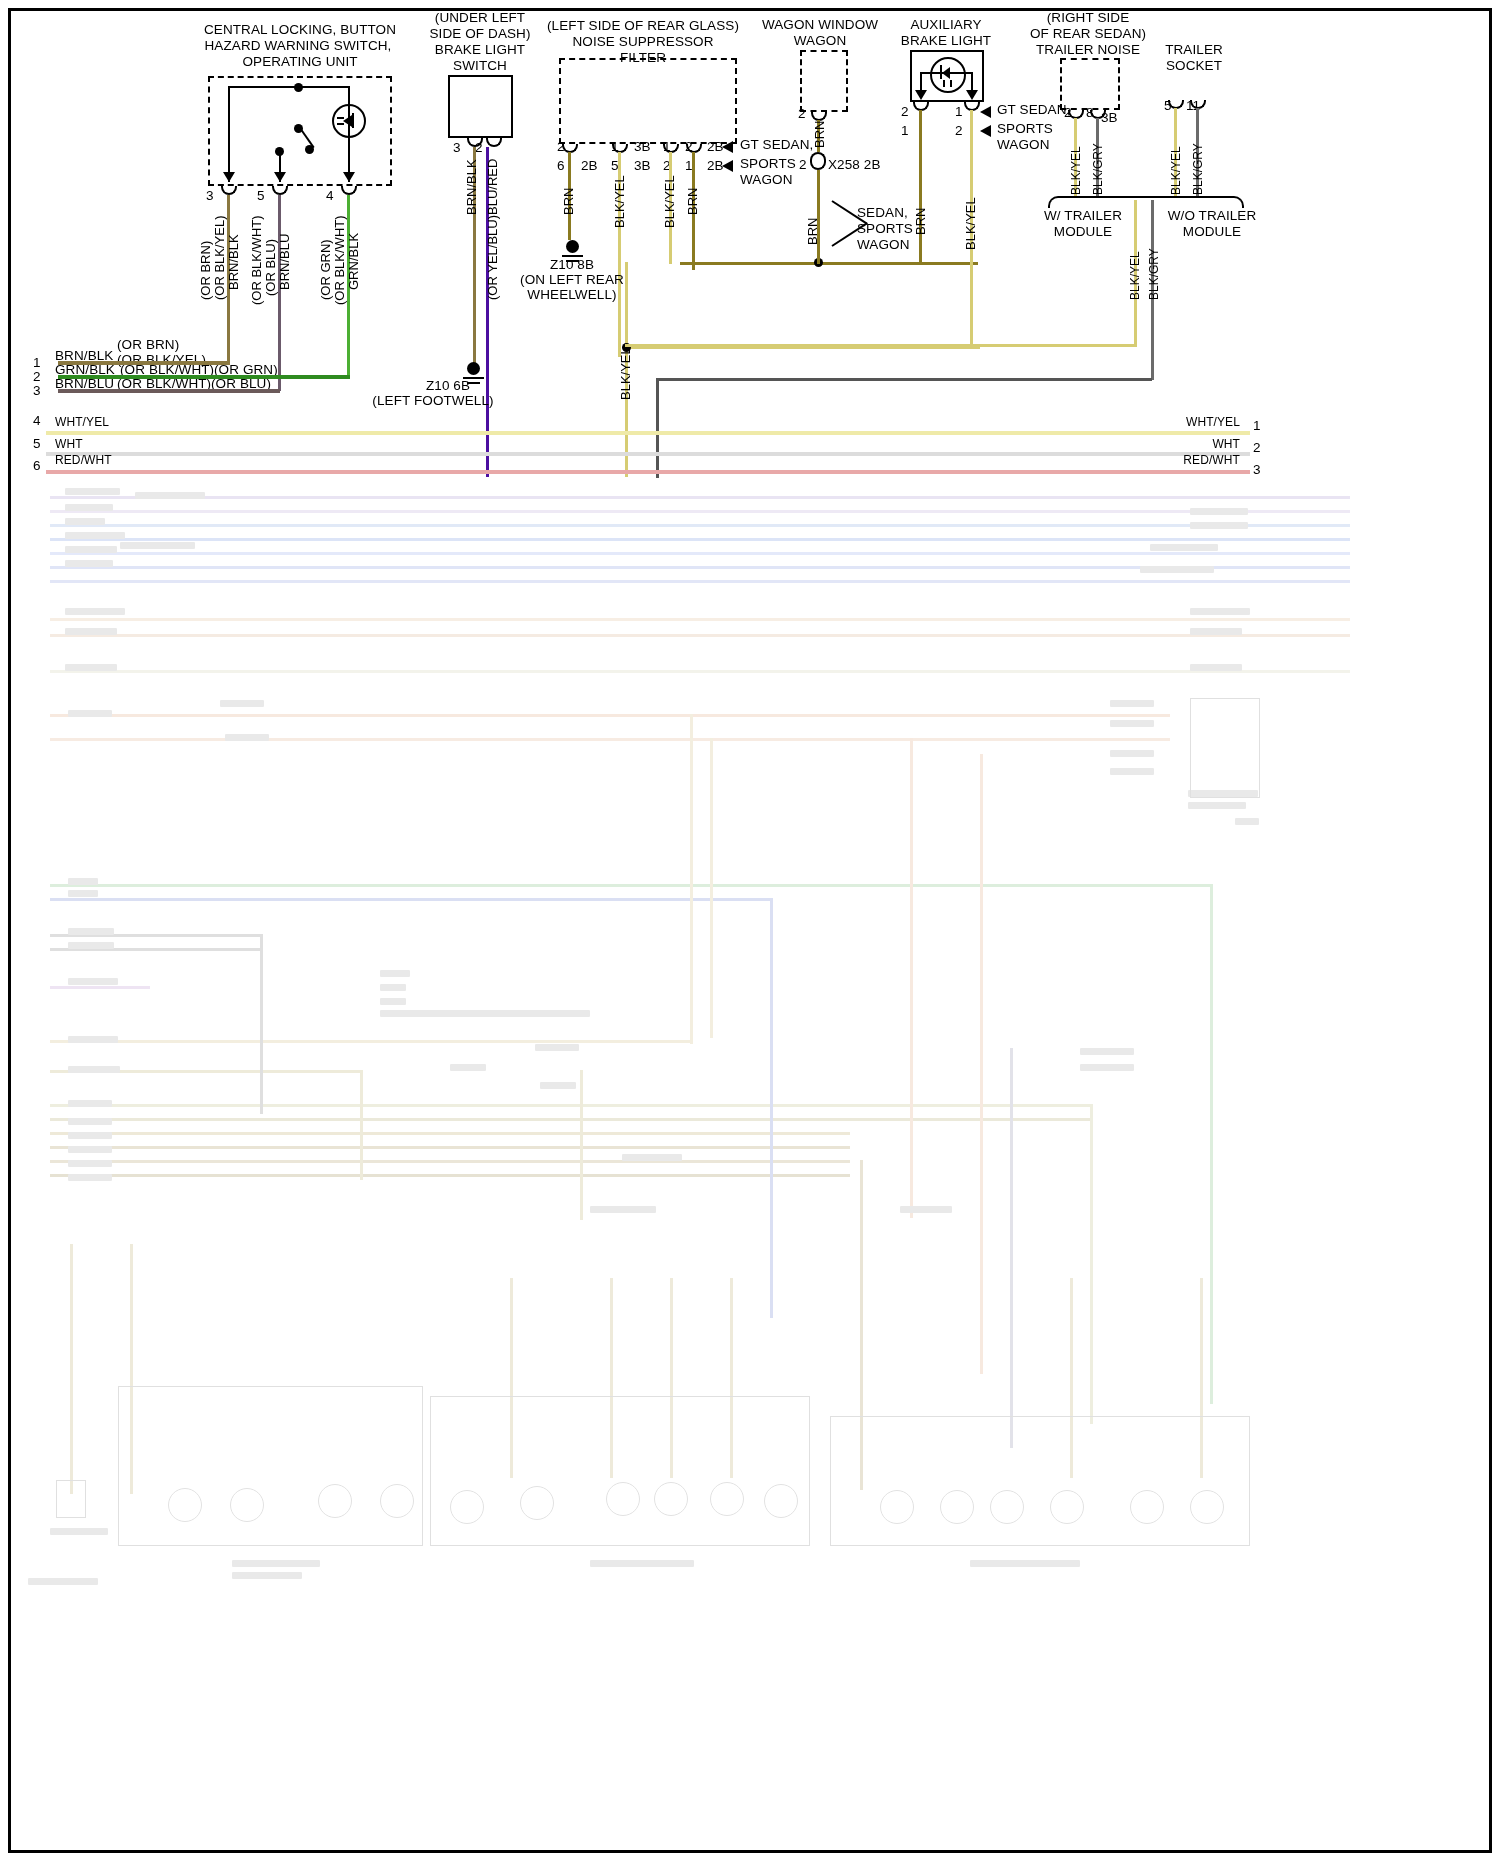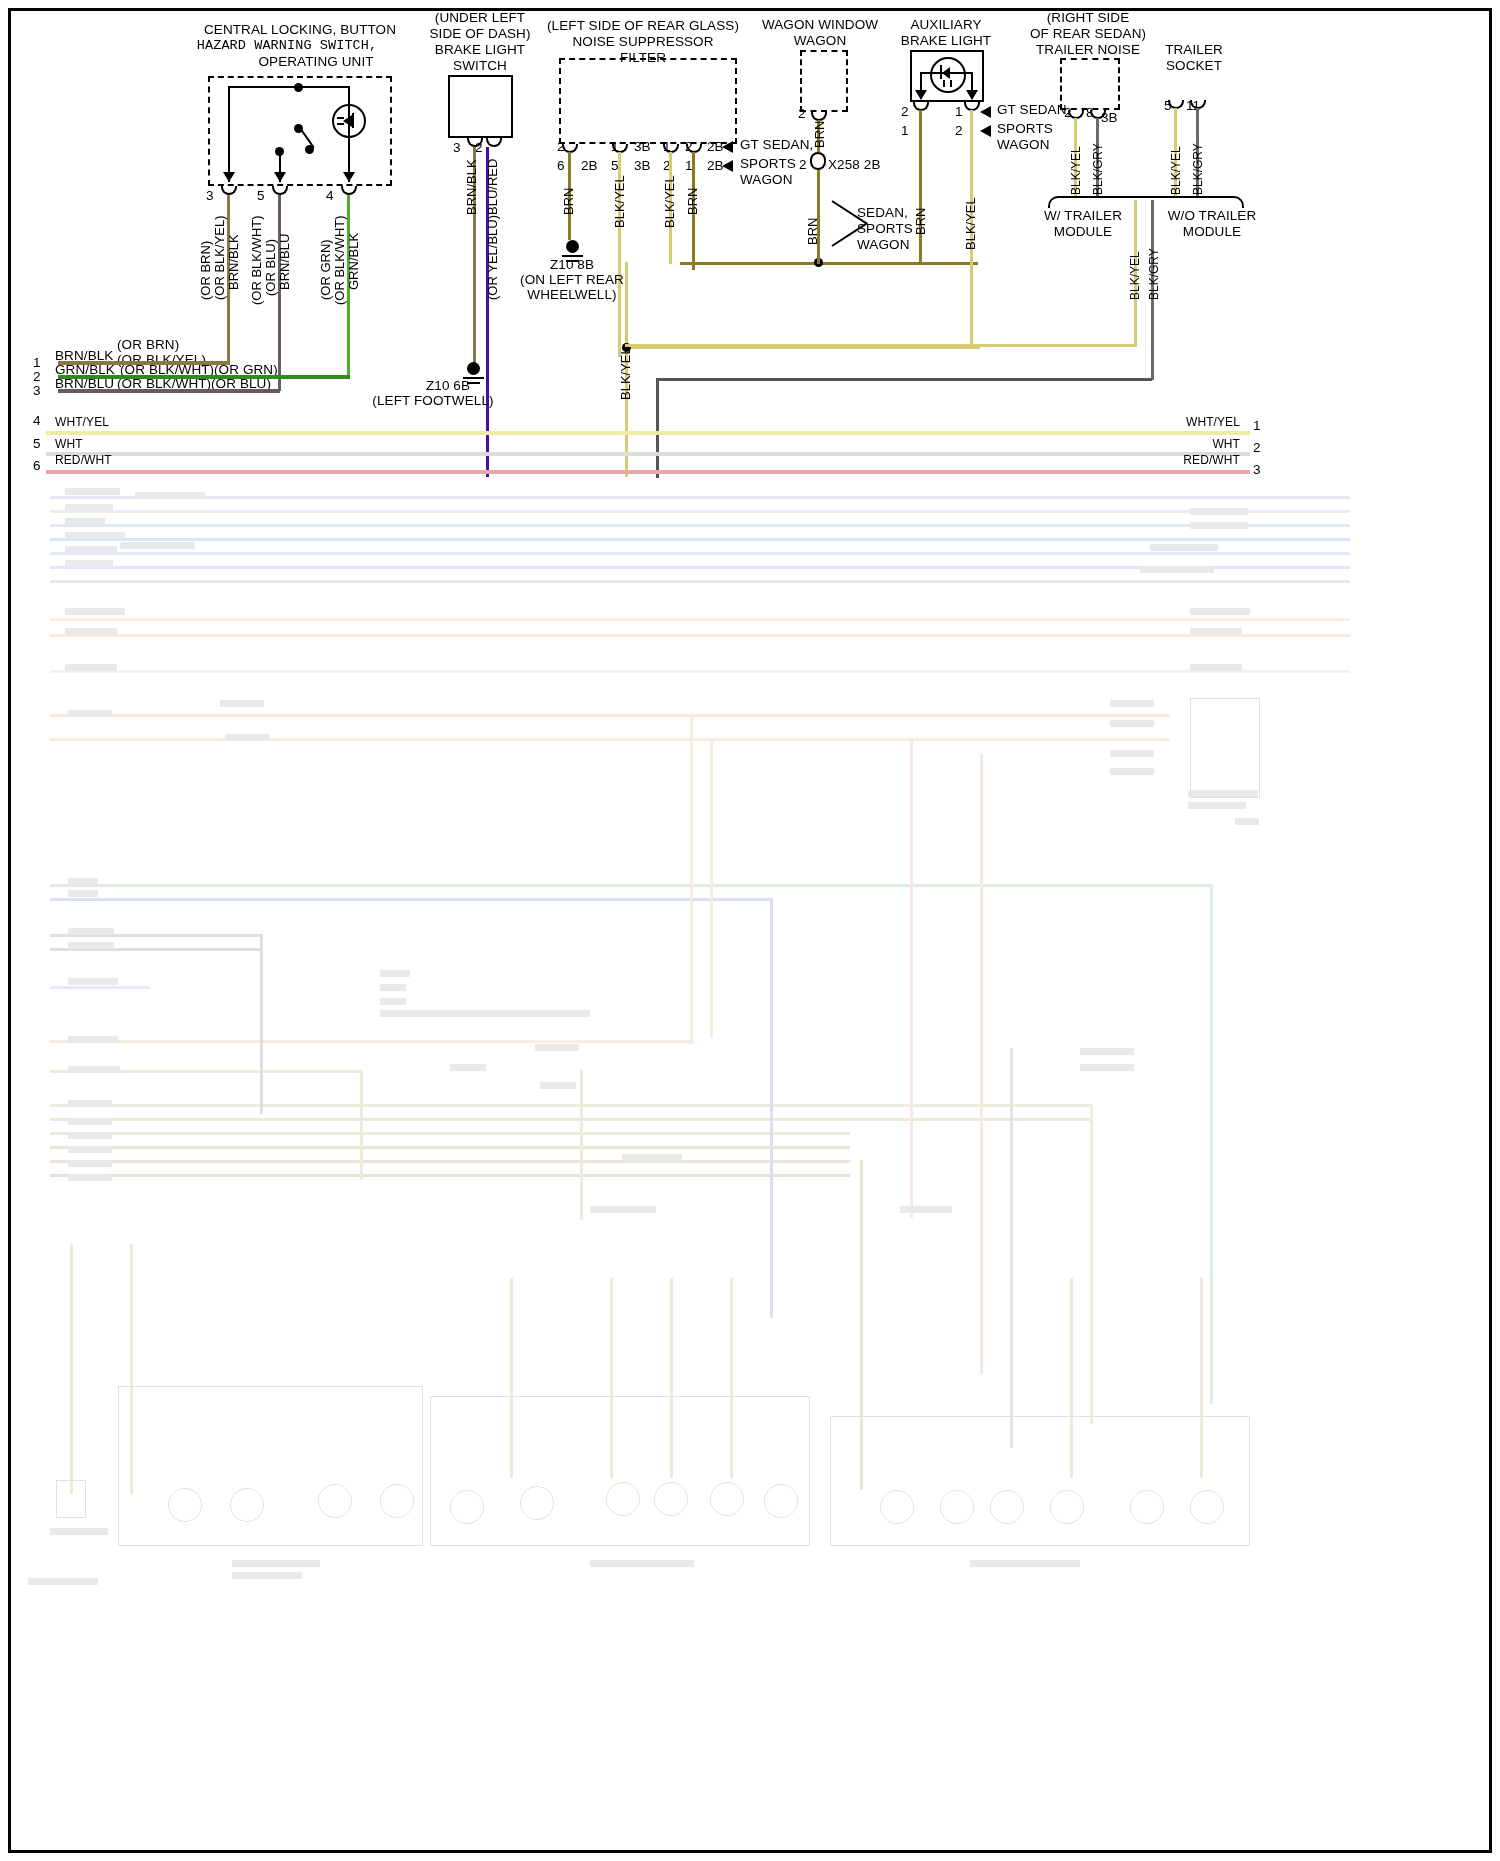--- a/index.html
+++ b/index.html
@@ -59,22 +59,22 @@
   .ftxt{position:absolute;background:#b9b9b9;height:7px;border-radius:1px;}
   .fcirc{position:absolute;border:1.5px solid #a0a0a0;border-radius:50%;box-sizing:border-box;}
 </style>
 </head>
 <body>
 
 <div id="page">
   <div id="frame"></div>
 
   <div class="lbl c" style="left:300px;top:22px;">CENTRAL LOCKING, BUTTON</div>
-  <div class="lbl c" style="left:287px;top:38px;font-family:Liberation Mono, monospace;">HAZARD WARNING SWITCH,</div>
-  <div class="lbl c" style="left:316px;top:54px;">OPERATING UNIT</div>
+  <div class="lbl c" style="left:298px;top:38px;">HAZARD WARNING SWITCH,</div>
+  <div class="lbl c" style="left:300px;top:54px;">OPERATING UNIT</div>
 
   <div class="boxDash" style="left:208px;top:76px;width:184px;height:110px;"></div>
 
   <div class="w wh" style="left:228px;top:86px;width:122px;background:#000;height:2px;"></div>
   <div class="w wv" style="left:228px;top:86px;height:96px;background:#000;width:2px;"></div>
   <div class="w wv" style="left:348px;top:86px;height:96px;background:#000;width:2px;"></div>
   <div class="w wv" style="left:279px;top:150px;height:32px;background:#000;width:2px;"></div>
   <div class="dot" style="left:294px;top:83px;"></div>
   <div class="dot" style="left:294px;top:124px;"></div>
   <div class="dot" style="left:275px;top:147px;"></div>

